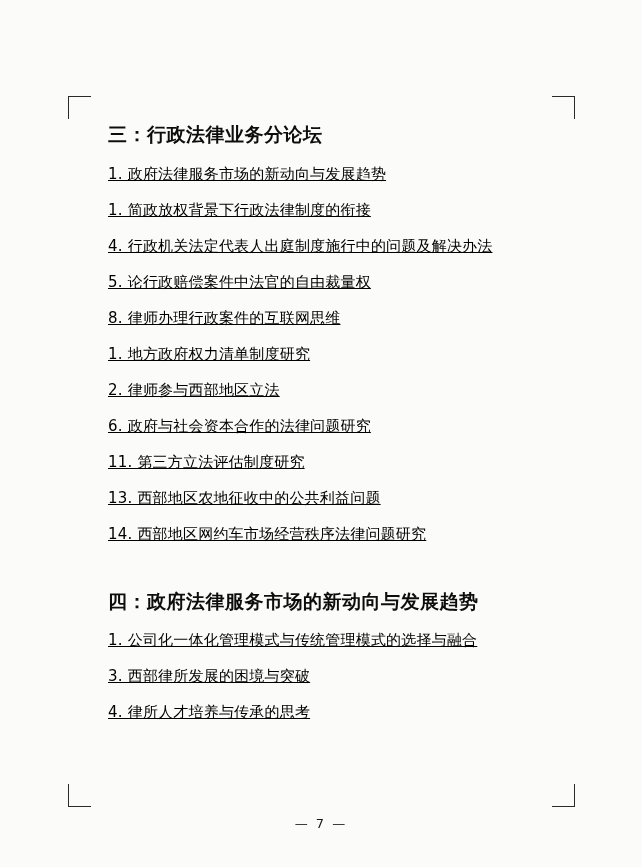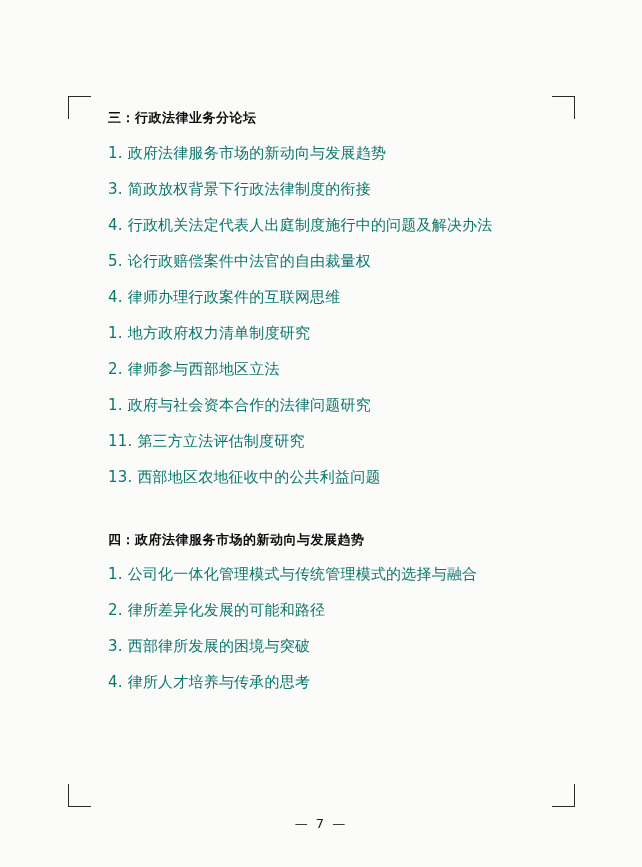--- a/index.html
+++ b/index.html
@@ -35,37 +35,38 @@
   .crop.bl { left: 68px;  top: 784px; border-left: 1.5px solid #2a2a2a; border-bottom: 1.5px solid #2a2a2a; }
   .crop.br { left: 552px; top: 784px; border-right: 1.5px solid #2a2a2a; border-bottom: 1.5px solid #2a2a2a; }
 
   .content {
     position: absolute;
     left: 108px;
     top: 108px;
     width: 452px;
   }
   .section-heading {
-    font-size: 13px;
+    font-size: 19px;
     font-weight: bold;
     letter-spacing: 0.5px;
-    margin: 0 0 14px 0;
+    margin: 12px 0 14px 0;
     line-height: 1.5;
     color: #0d0d0d;
   }
   .section-two .section-heading {
     margin-top: 0;
   }
   .item {
     font-size: 15px;
     line-height: 1.5;
     margin: 0 0 13.5px 0;
     letter-spacing: 0.2px;
-    color: #0f766e;
+    color: #000000;
     white-space: nowrap;
+    text-decoration: underline;
   }
   .gap {
     height: 28px;
   }
   .footer {
     position: absolute;
     left: 0;
     top: 816px;
     width: 642px;
     text-align: center;
@@ -82,37 +83,37 @@
   <div class="crop tl"></div>
   <div class="crop tr"></div>
   <div class="crop bl"></div>
   <div class="crop br"></div>
 
   <div class="content">
 
     <div class="section section-one">
       <div class="section-heading">三：行政法律业务分论坛</div>
       <div class="item">1. 政府法律服务市场的新动向与发展趋势</div>
-      <div class="item">3. 简政放权背景下行政法律制度的衔接</div>
+      <div class="item">1. 简政放权背景下行政法律制度的衔接</div>
       <div class="item">4. 行政机关法定代表人出庭制度施行中的问题及解决办法</div>
       <div class="item">5. 论行政赔偿案件中法官的自由裁量权</div>
-      <div class="item">4. 律师办理行政案件的互联网思维</div>
+      <div class="item">8. 律师办理行政案件的互联网思维</div>
       <div class="item">1. 地方政府权力清单制度研究</div>
       <div class="item">2. 律师参与西部地区立法</div>
-      <div class="item">1. 政府与社会资本合作的法律问题研究</div>
+      <div class="item">6. 政府与社会资本合作的法律问题研究</div>
       <div class="item">11. 第三方立法评估制度研究</div>
       <div class="item">13. 西部地区农地征收中的公共利益问题</div>
+      <div class="item">14. 西部地区网约车市场经营秩序法律问题研究</div>
     </div>
 
     <div class="gap"></div>
 
     <div class="section section-two">
       <div class="section-heading">四：政府法律服务市场的新动向与发展趋势</div>
       <div class="item">1. 公司化一体化管理模式与传统管理模式的选择与融合</div>
-      <div class="item">2. 律所差异化发展的可能和路径</div>
       <div class="item">3. 西部律所发展的困境与突破</div>
       <div class="item">4. 律所人才培养与传承的思考</div>
     </div>
 
   </div>
 
   <div class="footer">— 7 —</div>
 
 </div>
 

